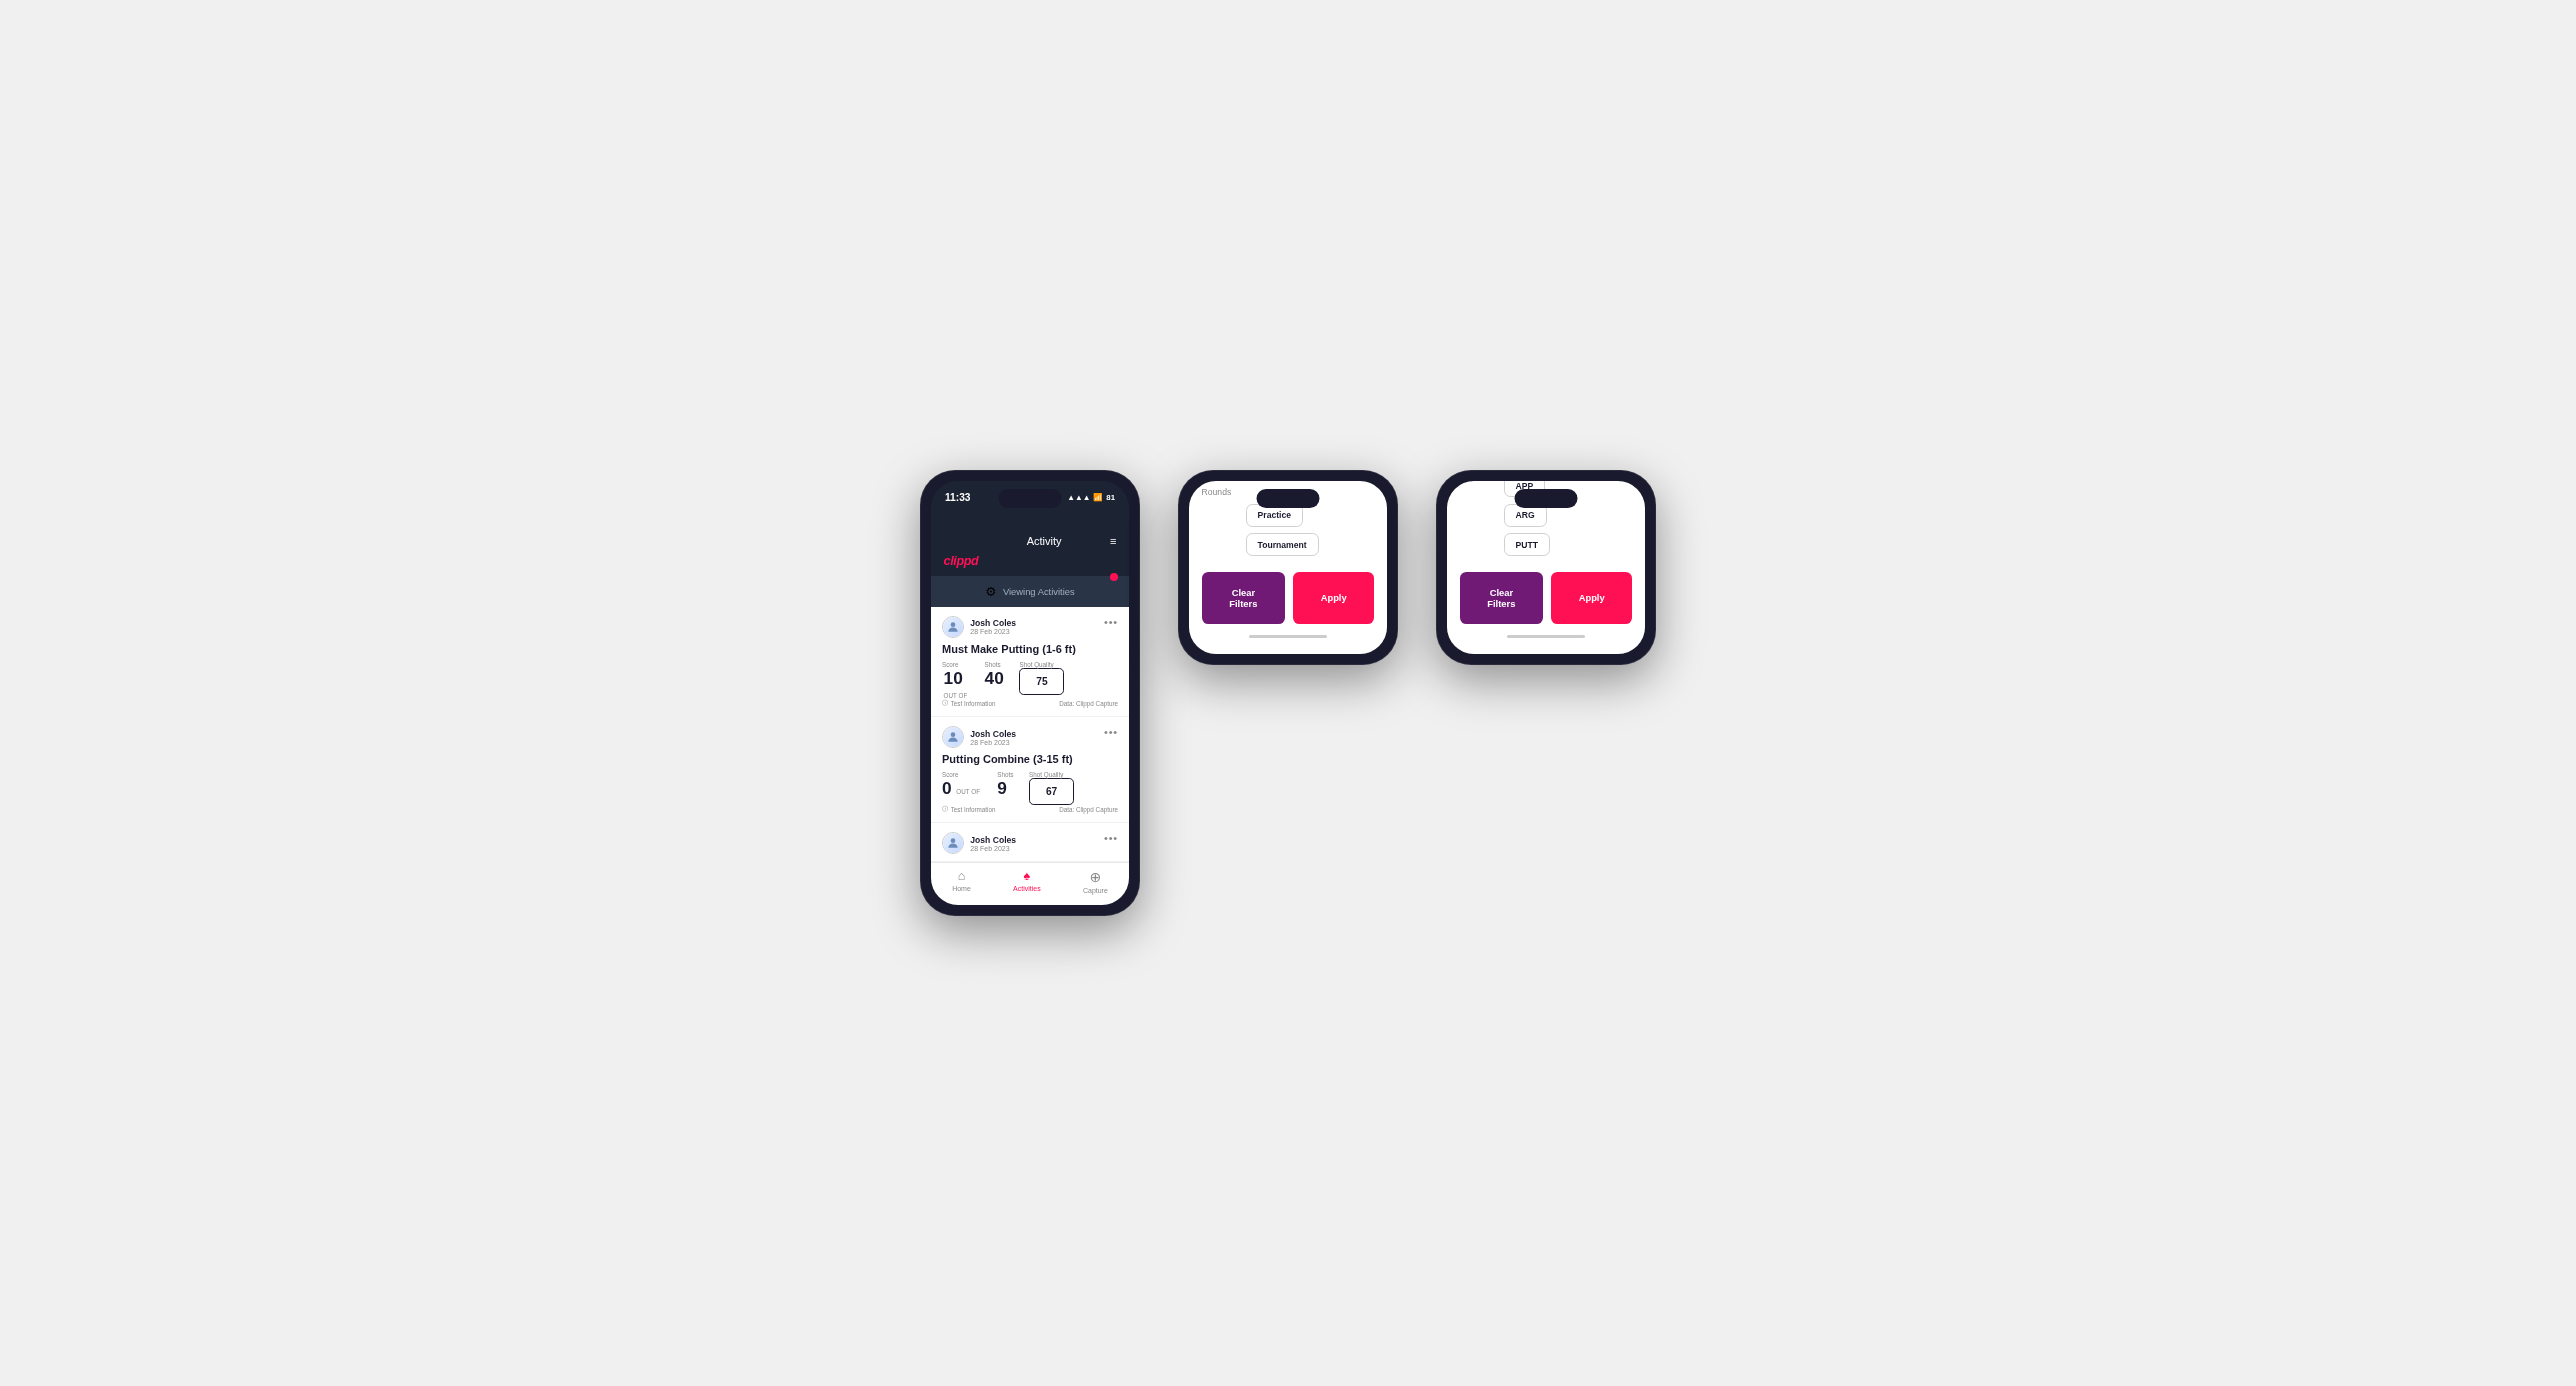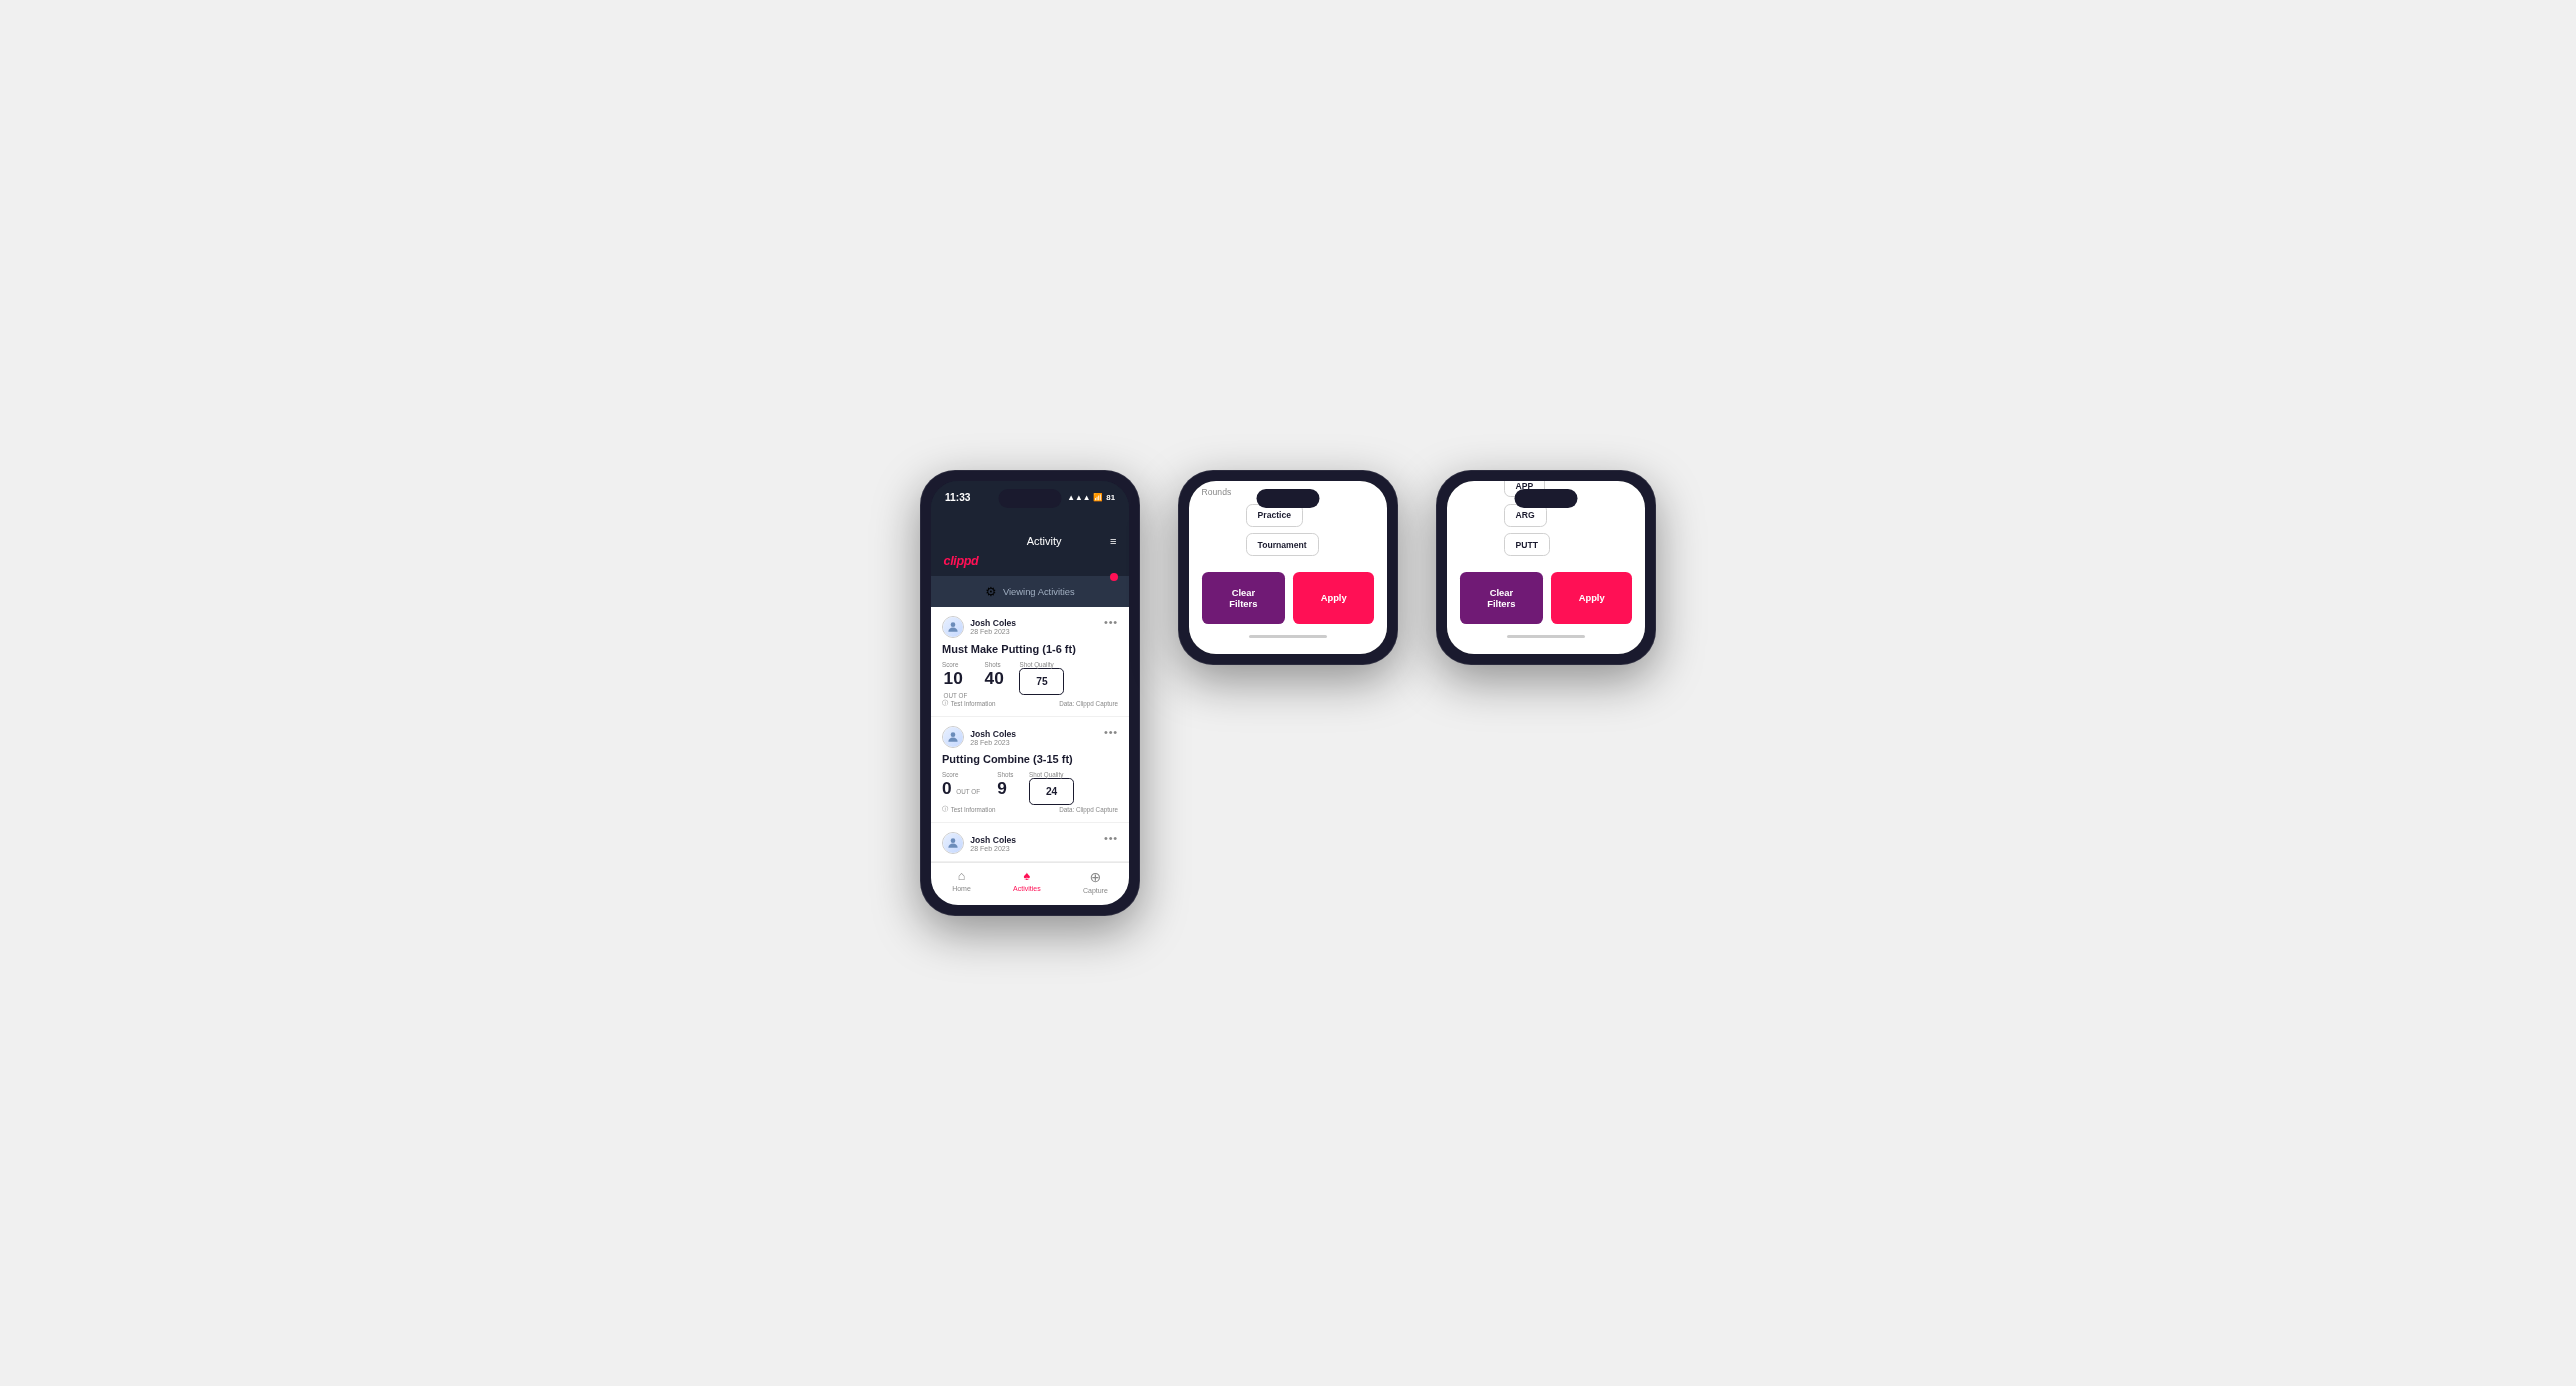--- a/index.html
+++ b/index.html
@@ -422,21 +422,21 @@
                 <span class="stat-value">0</span>
                 <span class="stat-outof">OUT OF</span>
               </div>
             </div>
             <div>
               <div class="stat-label">Shots</div>
               <span class="stat-value">9</span>
             </div>
             <div>
               <div class="stat-label">Shot Quality</div>
-              <div class="shot-quality-badge">24</div>
+              <div class="shot-quality-badge">67</div>
             </div>
           </div>
           <div class="card-footer">
             <div class="test-info">
               <span>ⓘ</span>
               <span>Test Information</span>
             </div>
             <span class="data-source">Data: Clippd Capture</span>
           </div>
         </div>

